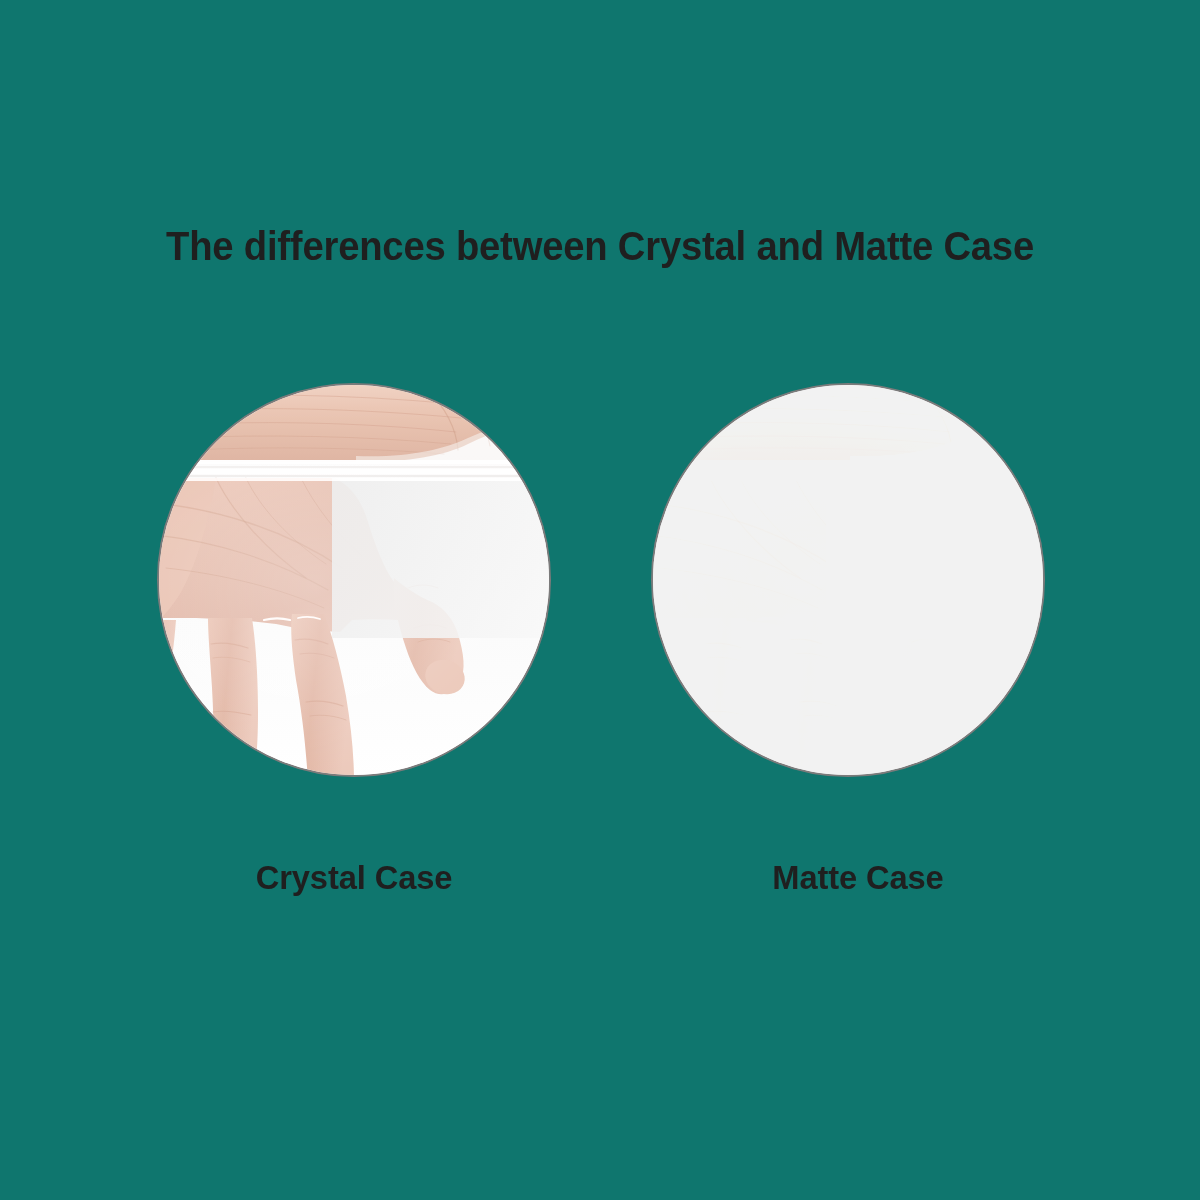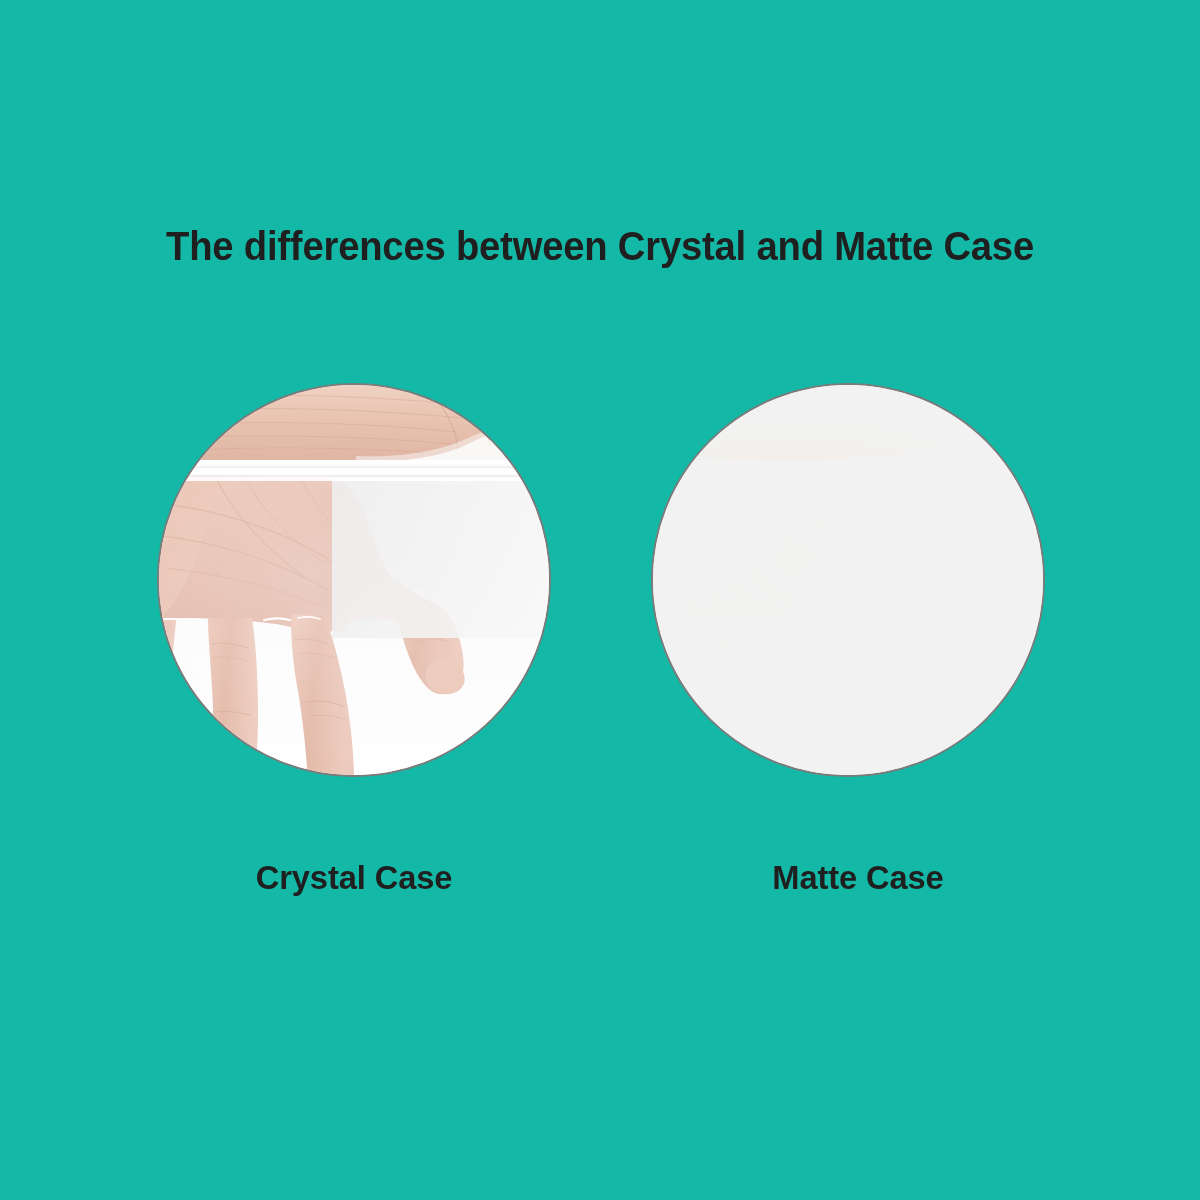--- a/index.html
+++ b/index.html
@@ -15,21 +15,21 @@
     overflow: hidden;
     font-family: "Liberation Sans", "DejaVu Sans", sans-serif;
     -webkit-font-smoothing: antialiased;
   }
 
   #stage {
     position: absolute;
     left: 0; top: 0;
     width: 1200px;
     height: 1200px;
-    background: #14b8a6;
+    background: #0f766e;
   }
 
   
   .title {
     position: absolute;
     left: 0;
     top: 222px;
     width: 1200px;
     text-align: center;
     font-size: 40px;

